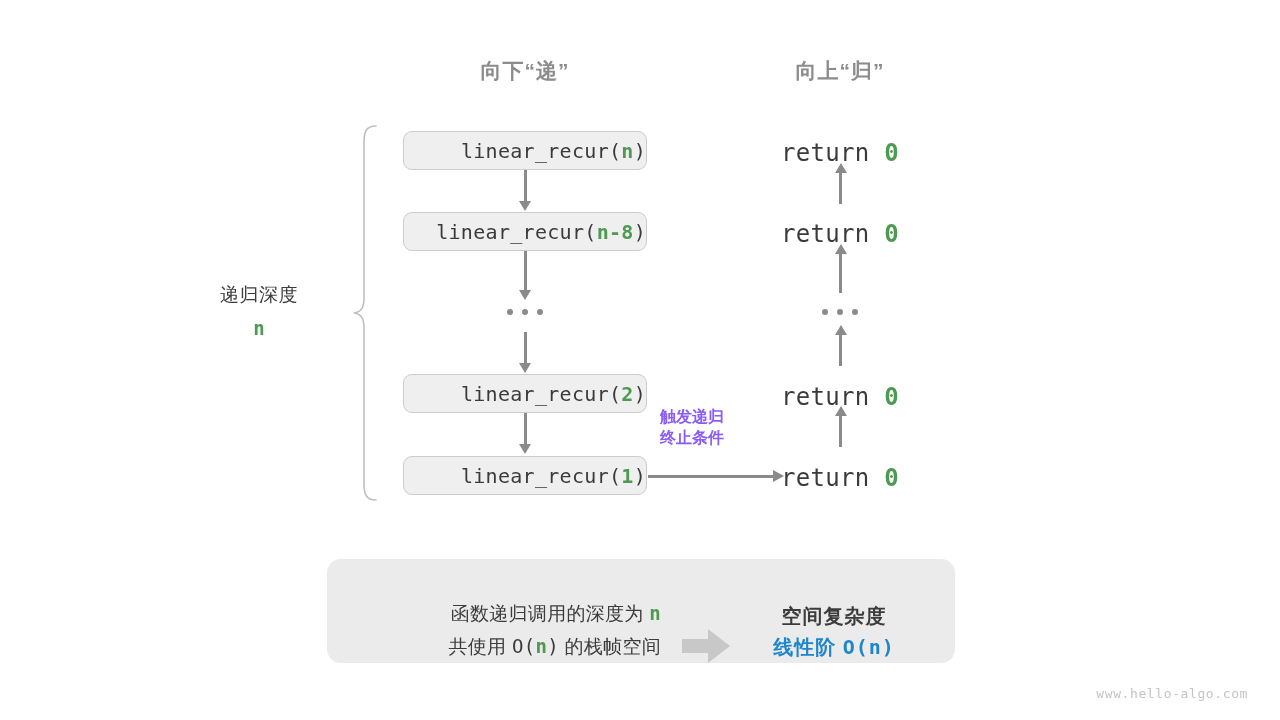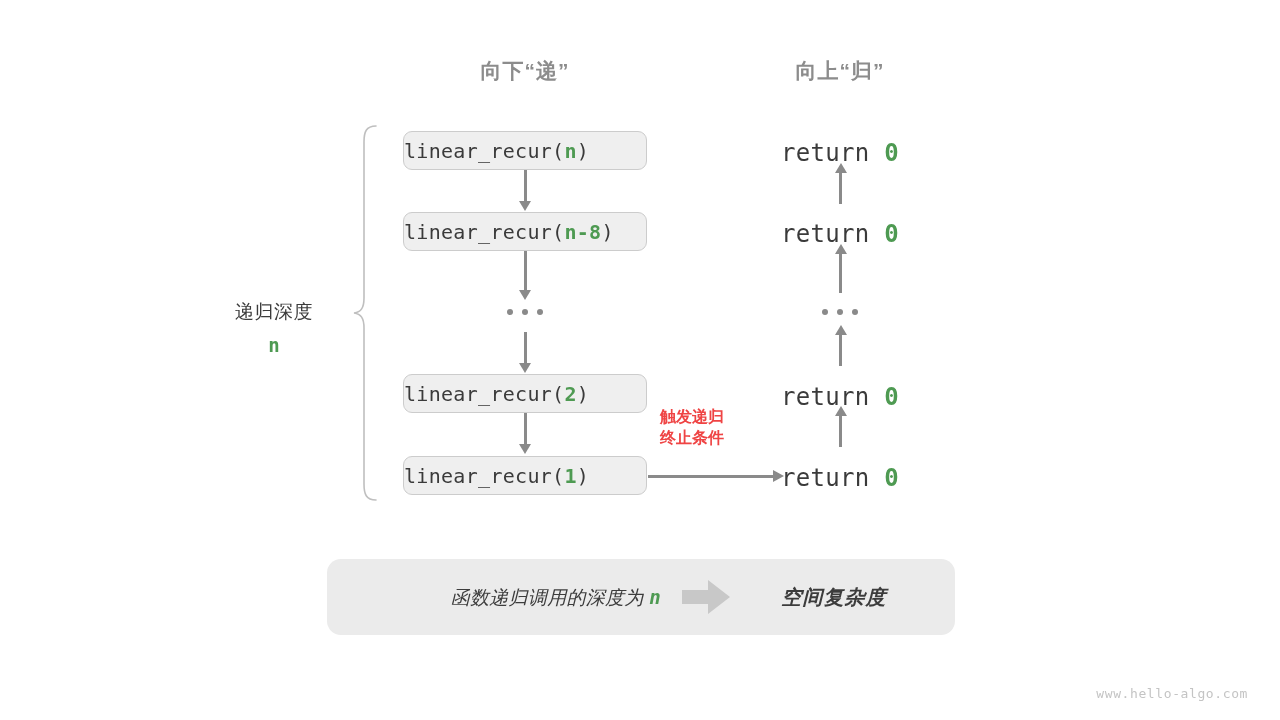--- a/index.html
+++ b/index.html
@@ -40,21 +40,21 @@
     position: absolute;
     left: 403px;
     width: 244px;
     height: 39px;
     box-sizing: border-box;
     background: #efefef;
     border: 1.4px solid #cccccc;
     border-radius: 9px;
     display: flex;
     align-items: center;
-    justify-content: flex-start;
+    justify-content: flex-end;
     font-family: "DejaVu Sans Mono", "Liberation Mono", monospace;
     font-size: 20px;
     color: #3a3a3a;
     letter-spacing: 0.3px;
   }
   .call-box .arg { color: #4e9a52; font-weight: bold; }
 
   
   .v-arrow {
     position: absolute;
@@ -128,41 +128,40 @@
     border-left: 11px solid #8a8a8a;
   }
 
   
   #trigger-note {
     position: absolute;
     left: 660px;
     top: 406px;
     font-size: 16px;
     font-weight: bold;
-    color: #ef4444;
+    color: #8b5cf6;
     line-height: 21px;
     white-space: pre-line;
   }
 
   
   #depth-brace {
     position: absolute;
     left: 352px;
     top: 124px;
     width: 26px;
     height: 378px;
   }
   #depth-label {
     position: absolute;
-    left: 274px;
+    left: 259px;
     top: 282px;
     transform: translateX(-50%);
     text-align: center;
     white-space: nowrap;
-    margin-top: 17px;
   }
   #depth-label .title {
     display: block;
     font-size: 19px;
     color: #3c3c3c;
     letter-spacing: 0.5px;
   }
   #depth-label .n {
     display: block;
     margin-top: 9px;
@@ -171,27 +170,26 @@
     font-weight: bold;
     color: #4e9a52;
   }
 
   
   #summary {
     position: absolute;
     left: 327px;
     top: 559px;
     width: 628px;
-    height: 76px;
+    height: 104px;
     box-sizing: border-box;
     background: #ebebeb;
     border-radius: 14px;
     display: flex;
-    align-items: center;
-    font-style: italic;
+    align-items: flex-end;
   }
   #summary-left {
     width: 348px;
     text-align: right;
     padding-right: 14px;
     box-sizing: border-box;
   }
   #summary-left .line {
     font-size: 19px;
     color: #3c3c3c;
@@ -330,29 +328,33 @@
 
   <div id="trigger-note">触发递归
 终止条件</div>
 
   <div id="summary">
 
     <div id="summary-left">
       <div class="line">
         <span>函数递归调用的深度为 </span><span class="var">n</span>
       </div>
+      <div class="line">
+        <span>共使用 </span><span class="mono">O(</span><span class="var">n</span><span class="mono">)</span><span> 的栈帧空间</span>
+      </div>
     </div>
 
     <div id="summary-arrow">
       <svg width="48" height="34" viewBox="0 0 48 34" aria-hidden="true">
         <path d="M0 10 H26 V0 L48 17 L26 34 V24 H0 Z" fill="#c8c8c8"></path>
       </svg>
     </div>
 
     <div id="summary-right">
       <span class="cap">空间复杂度</span>
+      <span class="val"><span>线性阶 </span><span class="mono">O(n)</span></span>
     </div>
 
   </div>
 
   <div id="watermark">www.hello-algo.com</div>
 
 </div>
 
 </body></html>

